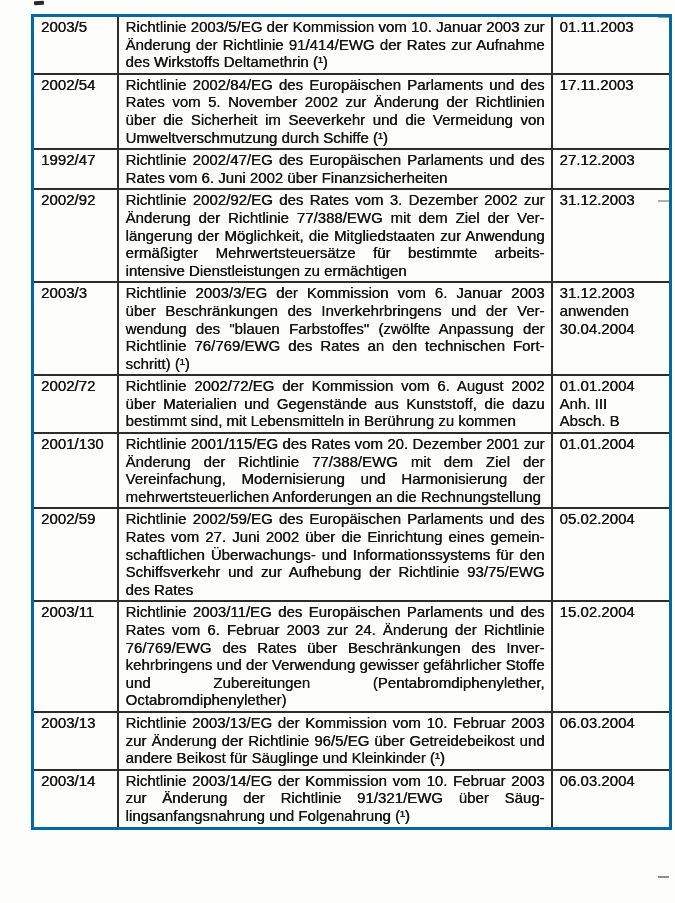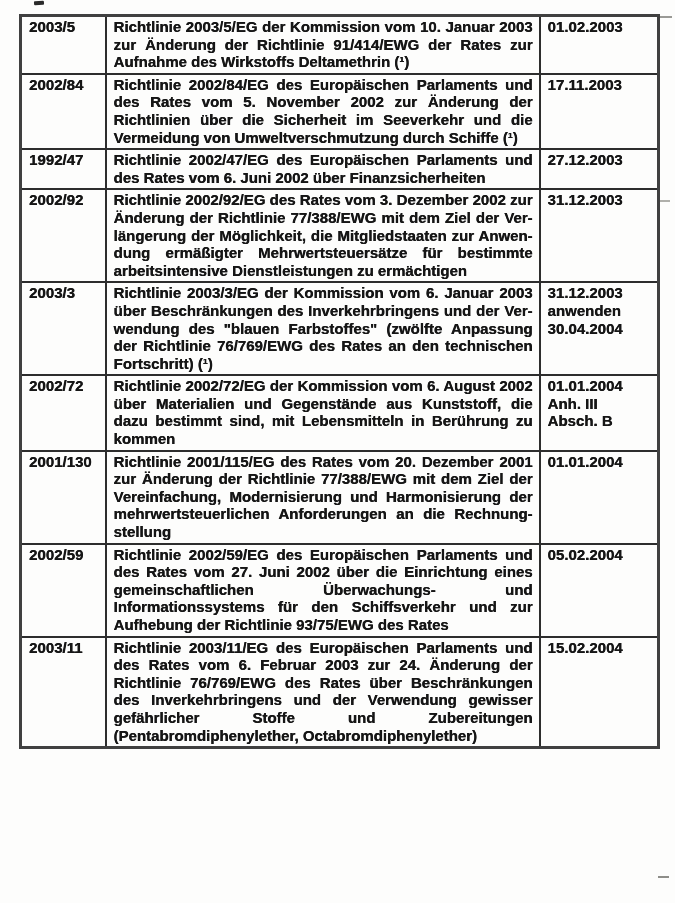--- a/index.html
+++ b/index.html
@@ -12,26 +12,25 @@
     font-family: "Liberation Sans", sans-serif;
     color: #1b1b1b;
     overflow: hidden;
   }
   .page {
     position: absolute; inset: 0;
     background: #fdfdfc;
   }
   table.directives {
     position: absolute;
-    left: 19px; top: 14px;
+    left: 31px; top: 14px;
     width: 638px;
     border-collapse: collapse;
     table-layout: fixed;
-    border: 3px solid #404040;
-    font-weight: bold;
+    border: 3px solid #0369a1;
   }
   table.directives td {
     border: 2px solid #2d2d2d;
     vertical-align: top;
     padding: 1px 6px 2px 7px;
     font-size: 15px;
     line-height: 17.6px;
     color: #161616;
     
     text-shadow: 0.35px 0 0 currentColor;
@@ -80,24 +79,24 @@
 <table class="directives">
   <colgroup>
     <col style="width:85px">
     <col style="width:434px">
     <col style="width:119px">
   </colgroup>
   <tbody>
     <tr>
       <td class="nr">2003/5</td>
       <td class="desc">Richtlinie 2003/5/EG der Kommission vom 10. Januar 2003 zur Änderung der Richtlinie 91/414/EWG der Rates zur Aufnahme des Wirkstoffs Deltamethrin (¹)</td>
-      <td class="date">01.02.2003</td>
+      <td class="date">01.11.2003</td>
     </tr>
     <tr>
-      <td class="nr">2002/84</td>
+      <td class="nr">2002/54</td>
       <td class="desc">Richtlinie 2002/84/EG des Europäischen Parlaments und des Rates vom 5. November 2002 zur Änderung der Richtlinien über die Sicherheit im Seeverkehr und die Vermeidung von Umweltverschmutzung durch Schiffe (¹)</td>
       <td class="date">17.11.2003</td>
     </tr>
     <tr>
       <td class="nr">1992/47</td>
       <td class="desc">Richtlinie 2002/47/EG des Europäischen Parlaments und des Rates vom 6. Juni 2002 über Finanzsicherheiten</td>
       <td class="date">27.12.2003</td>
     </tr>
     <tr>
       <td class="nr">2002/92</td>
@@ -126,14 +125,24 @@
     <tr>
       <td class="nr">2002/59</td>
       <td class="desc">Richtlinie 2002/59/EG des Europäischen Parlaments und des Rates vom 27. Juni 2002 über die Einrichtung eines gemein­schaftlichen Überwachungs- und Informationssystems für den Schiffsverkehr und zur Aufhebung der Richtlinie 93/75/EWG des Rates</td>
       <td class="date">05.02.2004</td>
     </tr>
     <tr>
       <td class="nr">2003/11</td>
       <td class="desc">Richtlinie 2003/11/EG des Europäischen Parlaments und des Rates vom 6. Februar 2003 zur 24. Änderung der Richtlinie 76/769/EWG des Rates über Beschränkungen des Inver­kehrbringens und der Verwendung gewisser gefährlicher Stoffe und Zubereitungen (Pentabromdiphenylether, Octabromdiphenylether)</td>
       <td class="date">15.02.2004</td>
     </tr>
+    <tr>
+      <td class="nr">2003/13</td>
+      <td class="desc">Richtlinie 2003/13/EG der Kommission vom 10. Februar 2003 zur Änderung der Richtlinie 96/5/EG über Getreide­beikost und andere Beikost für Säuglinge und Kleinkinder (¹)</td>
+      <td class="date">06.03.2004</td>
+    </tr>
+    <tr>
+      <td class="nr">2003/14</td>
+      <td class="desc">Richtlinie 2003/14/EG der Kommission vom 10. Februar 2003 zur Änderung der Richtlinie 91/321/EWG über Säug­lingsanfangsnahrung und Folgenahrung (¹)</td>
+      <td class="date">06.03.2004</td>
+    </tr>
   </tbody>
 </table>
 
 </body></html>

